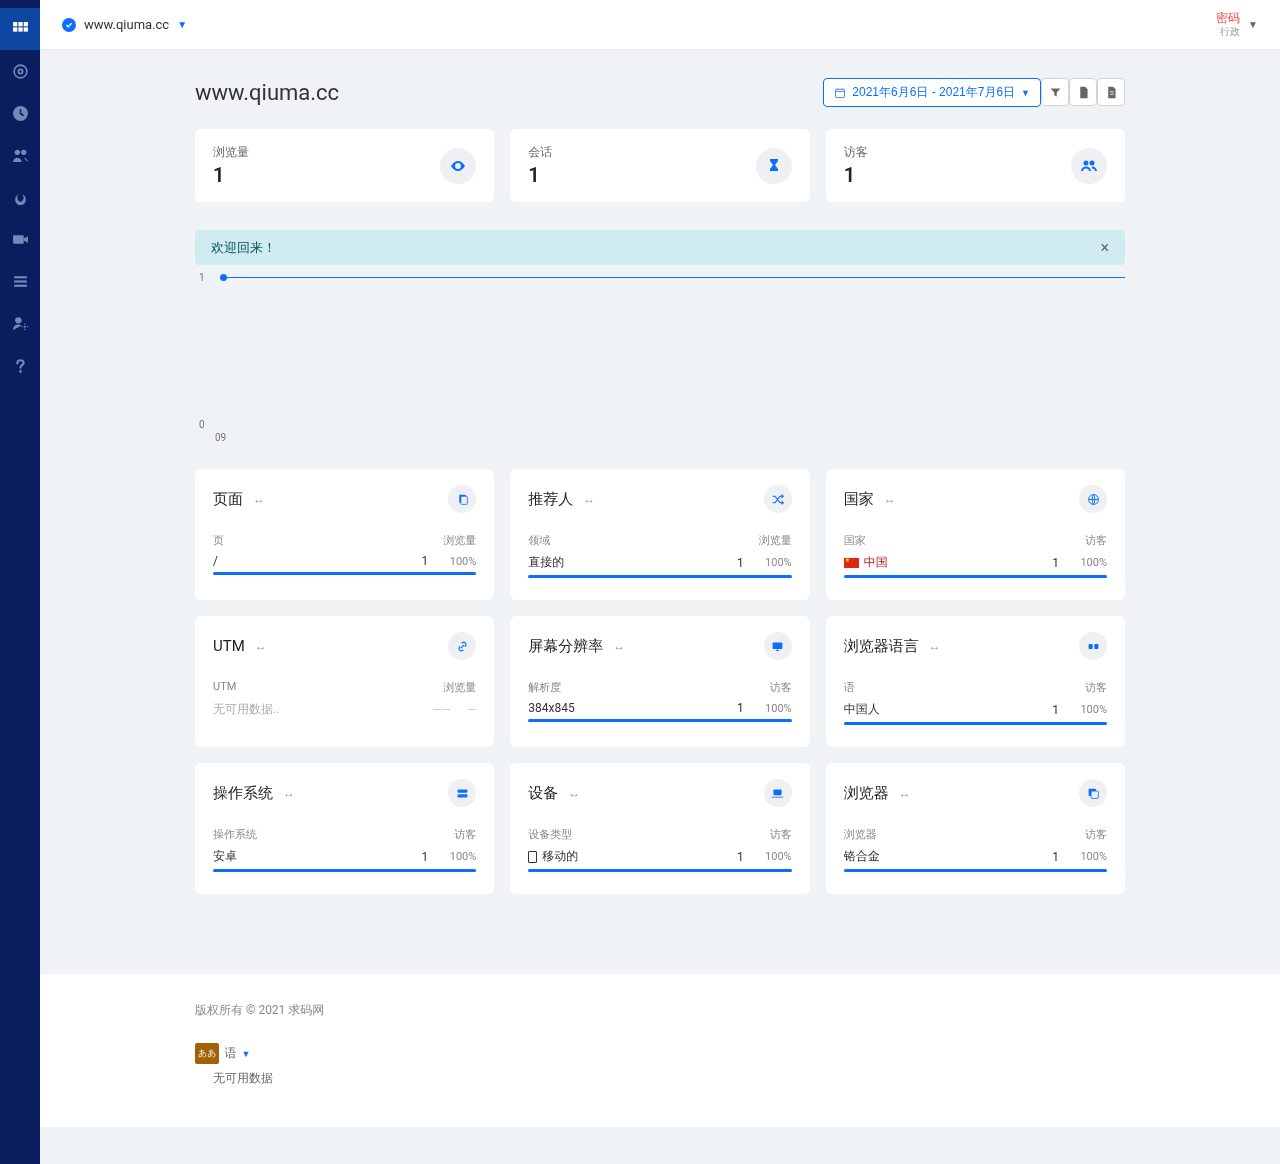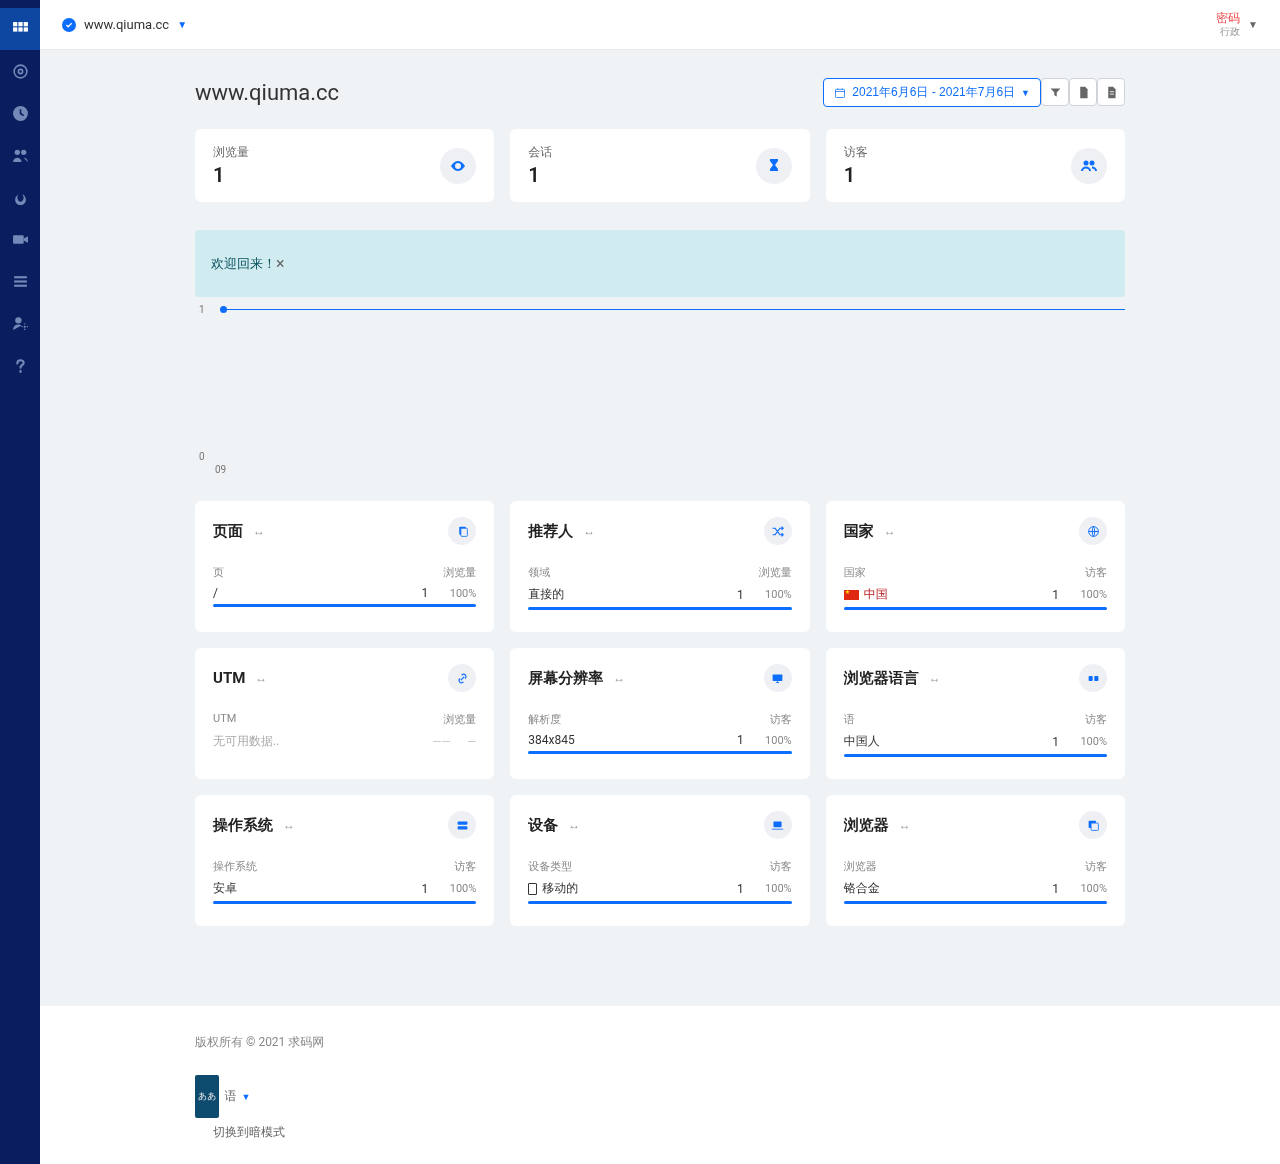--- a/index.html
+++ b/index.html
@@ -25,35 +25,35 @@
 .header-actions{display:flex;}
 .date-btn{border:1px solid #0d6efd;background:#fff;color:#0d6efd;padding:5px 10px;font-size:12px;border-radius:4px;display:flex;align-items:center;gap:6px;cursor:pointer}
 .icon-btn{border:1px solid #d0d4d8;background:#fff;color:#666;width:28px;height:28px;border-radius:4px;display:flex;align-items:center;justify-content:center;cursor:pointer}
 .icon-btn svg{width:13px;height:13px}
 .stats-row{display:grid;grid-template-columns:1fr 1fr 1fr;gap:16px;margin-bottom:28px}
 .stat-card{background:#fff;border-radius:6px;padding:15px 18px;display:flex;justify-content:space-between;align-items:center}
 .stat-label{font-size:12px;color:#666;margin-bottom:2px}
 .stat-value{font-size:20px;font-weight:600;color:#222}
 .stat-icon{width:36px;height:36px;background:#eef0f3;border-radius:50%;display:flex;align-items:center;justify-content:center;color:#0d6efd}
 .stat-icon svg{width:16px;height:16px}
-.alert{background:#d1ecf1;color:#0c5460;padding:24px 16px;border-radius:4px;display:flex;align-items:center;font-size:13px;margin-bottom:8px}
+.alert{background:#d1ecf1;color:#0c5460;padding:8px 16px;border-radius:4px;display:flex;justify-content:space-between;align-items:center;font-size:13px;margin-bottom:8px}
 .alert-close{color:#666;cursor:pointer;font-size:16px}
 .chart{background:transparent;padding:4px 0 32px 0;margin-bottom:12px}
 .chart-inner{position:relative;height:148px;margin-left:14px}
 .y-label{position:absolute;font-size:10px;color:#777;left:-10px}
 .y-label.top{top:-5px}
 .y-label.bot{bottom:-5px}
 .x-label{position:absolute;bottom:-18px;left:6px;font-size:10px;color:#777}
 .chart-line{position:absolute;top:0;left:14px;right:0;height:1px;border-top:1px solid #0d6efd}
 .chart-dot{position:absolute;top:-3px;left:11px;width:7px;height:7px;background:#0d6efd;border-radius:50%}
 .cards-grid{display:grid;grid-template-columns:1fr 1fr 1fr;gap:16px}
 .card{background:#fff;border-radius:6px;padding:16px 18px 22px 18px}
 .card-header{display:flex;align-items:center;justify-content:space-between;margin-bottom:20px}
 .card-title-wrap{display:flex;align-items:center;gap:10px}
-.card-title{font-size:15px;font-weight:700;color:#222}
+.card-title{font-size:15px;font-weight:400;color:#222}
 .sort-link{color:#999;font-size:12px}
 .card-icon{width:28px;height:28px;background:#eef0f3;border-radius:50%;display:flex;align-items:center;justify-content:center;color:#0d6efd}
 .card-icon svg{width:13px;height:13px}
 .card-cols{display:flex;justify-content:space-between;font-size:11px;color:#888;margin-bottom:6px}
 .card-row{display:flex;justify-content:space-between;align-items:center;font-size:12px;margin-bottom:4px}
 .card-row-left{display:flex;align-items:center;gap:5px;color:#333}
 .card-row-left.link-blue{color:#b91c1c}
 .card-row-vals{display:flex;gap:16px;align-items:center}
 .card-row-vals .num{color:#333;min-width:15px;text-align:right}
 .card-row-vals .pct{color:#888;font-size:11px;min-width:32px;text-align:right}
@@ -62,21 +62,21 @@
 .dash{color:#ccc}
 .flag-cn{display:inline-block;width:15px;height:10px;background:#de2910;position:relative}
 .flag-cn::after{content:'★';position:absolute;color:#ffde00;font-size:6px;left:1px;top:-2px}
 .dev-icon{display:inline-block;width:9px;height:12px;border:1px solid #333;border-radius:1px}
 .footer{background:#fff;padding:28px 0 40px 0;margin-top:40px}
 .footer-inner{max-width:930px;margin:0 auto}
 .footer-brand{font-size:16px;font-weight:600;margin-bottom:6px}
 .footer-copy{font-size:12px;color:#888;margin-bottom:24px}
 .footer-lang{font-size:12px;color:#666;margin-bottom:6px;display:flex;align-items:center;gap:5px;cursor:pointer}
 .footer-theme{font-size:12px;color:#666;display:flex;align-items:center;gap:6px;cursor:pointer}
-.badge-lang{background:#0c4a6e;color:#eee;font-size:9px;padding:15px 3px;border-radius:2px}
+.badge-lang{background:#a16207;color:#eee;font-size:9px;padding:4px 3px;border-radius:2px}
 </style>
 </head>
 <body>
 
 <div class="app">
   <nav class="sidebar">
     <div class="sidebar-item active">
       <svg viewBox="0 0 16 16" fill="currentColor">
           <rect x="1" y="1" width="4" height="4"></rect>
           <rect x="6" y="1" width="4" height="4"></rect>
@@ -496,18 +496,18 @@
         <div class="footer-copy">版权所有 © 2021 求码网</div>
         <div class="footer-lang">
           <span class="badge-lang">ああ</span>
           <span>语</span>
           <span style="color:#0d6efd;font-size:9px">▼</span>
         </div>
         <div class="footer-theme">
           <svg width="12" height="12" viewBox="0 0 16 16" fill="currentColor">
               <path d="M8 1a7 7 0 100 14 5 5 0 010-14z"></path>
             </svg>
-          <span>切换到暗模式</span>
+          <span>无可用数据</span>
         </div>
       </div>
     </footer>
   </div>
 </div>
 
 </body></html>

